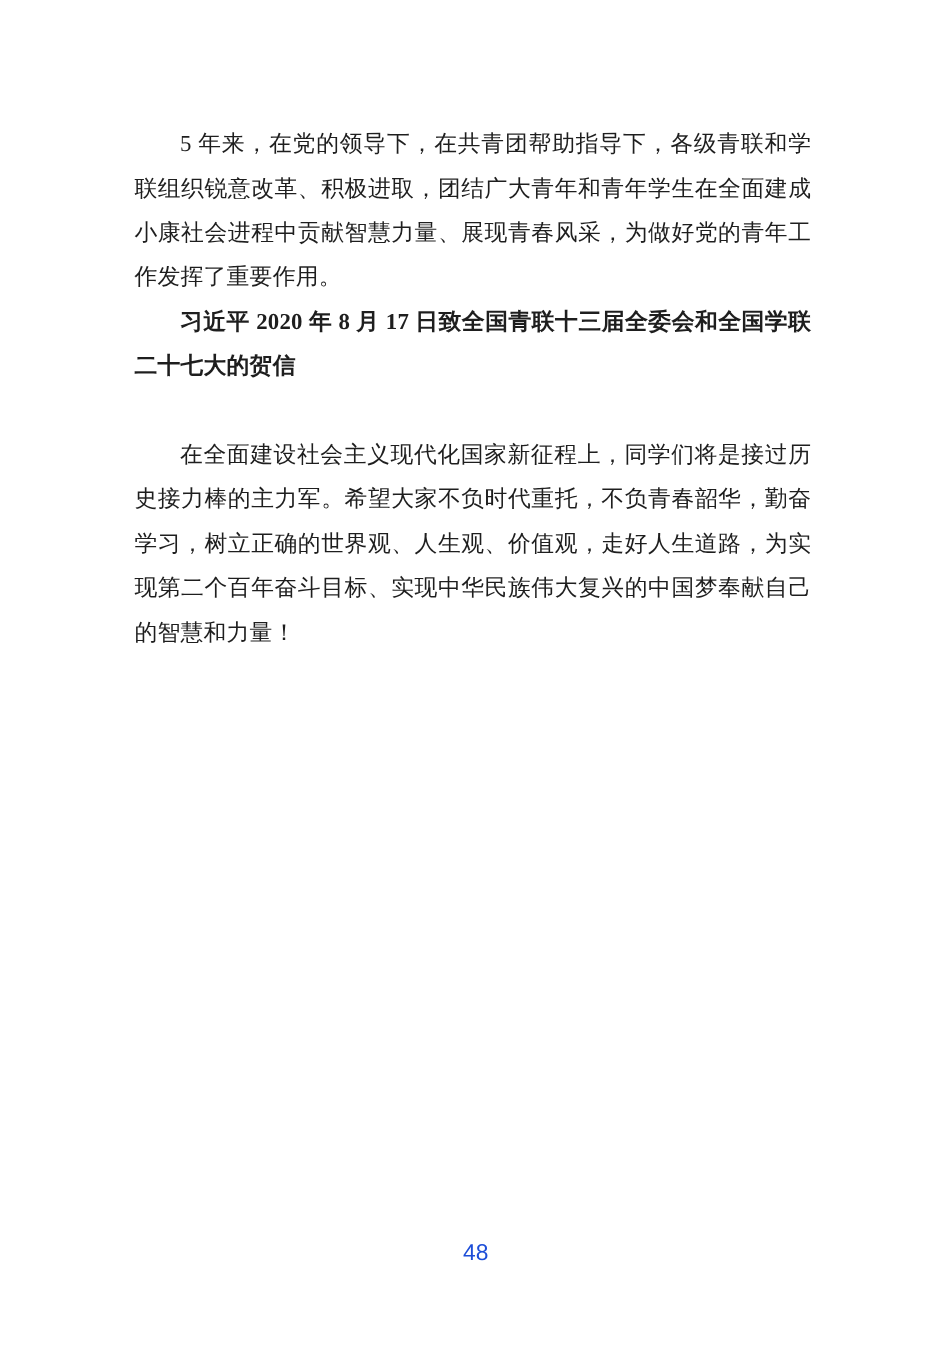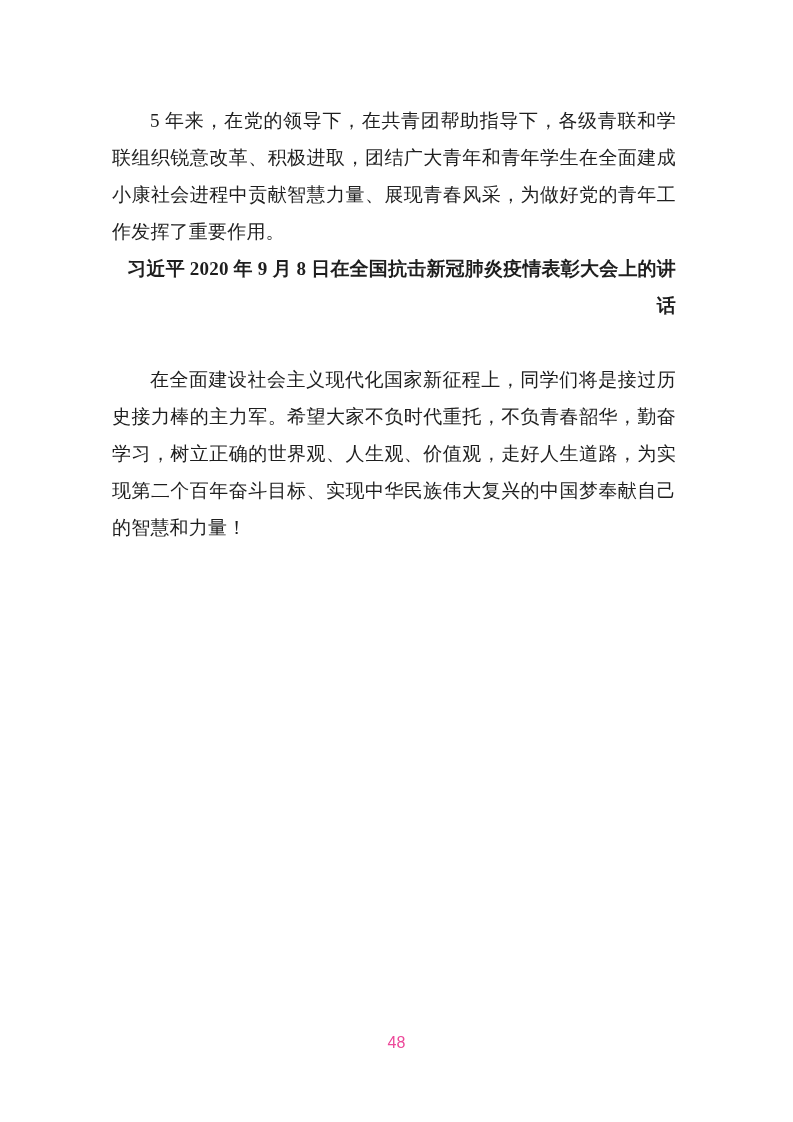--- a/index.html
+++ b/index.html
@@ -44,37 +44,37 @@
   }
   .footer {
     position: absolute;
     left: 0;
     top: 1034px;
     width: 100%;
     text-align: center;
   }
   .page-number {
     font-family: "Liberation Sans", "DejaVu Sans", sans-serif;
-    font-size: 16px;
-    color: #ec4899;
+    font-size: 19px;
+    color: #1d4ed8;
   }
 </style>
 </head>
 <body>
 
 <div class="page">
 
   <main class="content">
 
     <p class="para">5 年来，在党的领导下，在共青团帮助指导下，各级青联和学联组织锐意改革、积极进取，团结广大青年和青年学生在全面建成小康社会进程中贡献智慧力量、展现青春风采，为做好党的青年工作发挥了重要作用。</p>
 
 
+    <p class="para bold">习近平 2020 年 8 月 17 日致全国青联十三届全委会和全国学联二十七大的贺信</p>
 
 
-    <p class="attribution">习近平 2020 年 9 月 8 日在全国抗击新冠肺炎疫情表彰大会上的讲话</p>
 
     <p class="para gap-before">在全面建设社会主义现代化国家新征程上，同学们将是接过历史接力棒的主力军。希望大家不负时代重托，不负青春韶华，勤奋学习，树立正确的世界观、人生观、价值观，走好人生道路，为实现第二个百年奋斗目标、实现中华民族伟大复兴的中国梦奉献自己的智慧和力量！</p>
 
   </main>
 
   <footer class="footer">
     <span class="page-number">48</span>
   </footer>
 
 </div>

